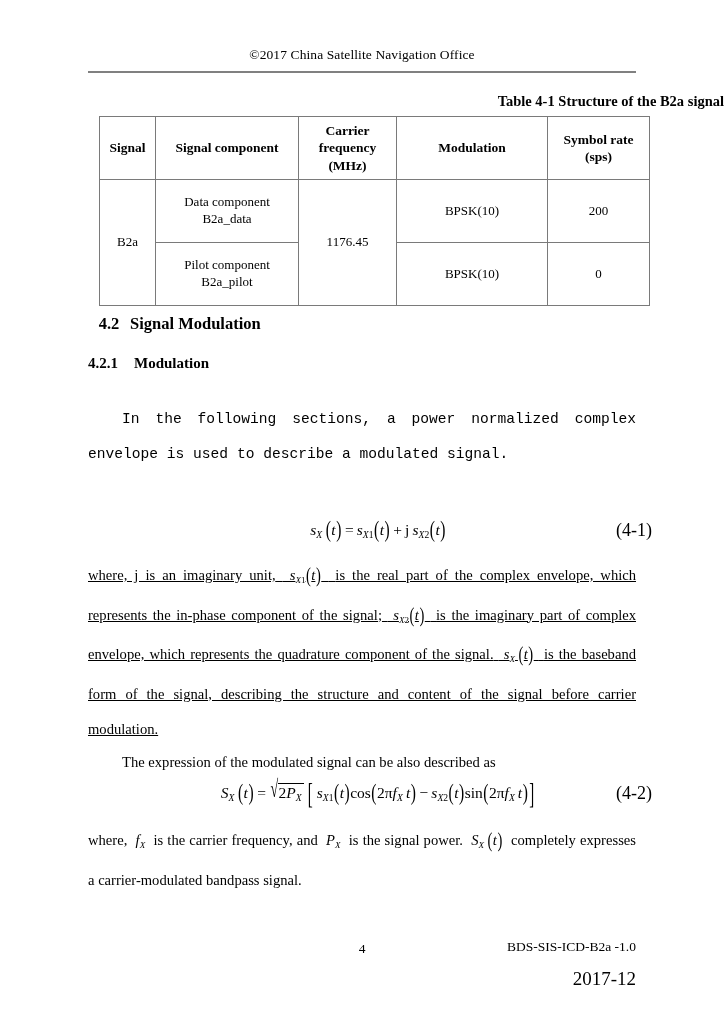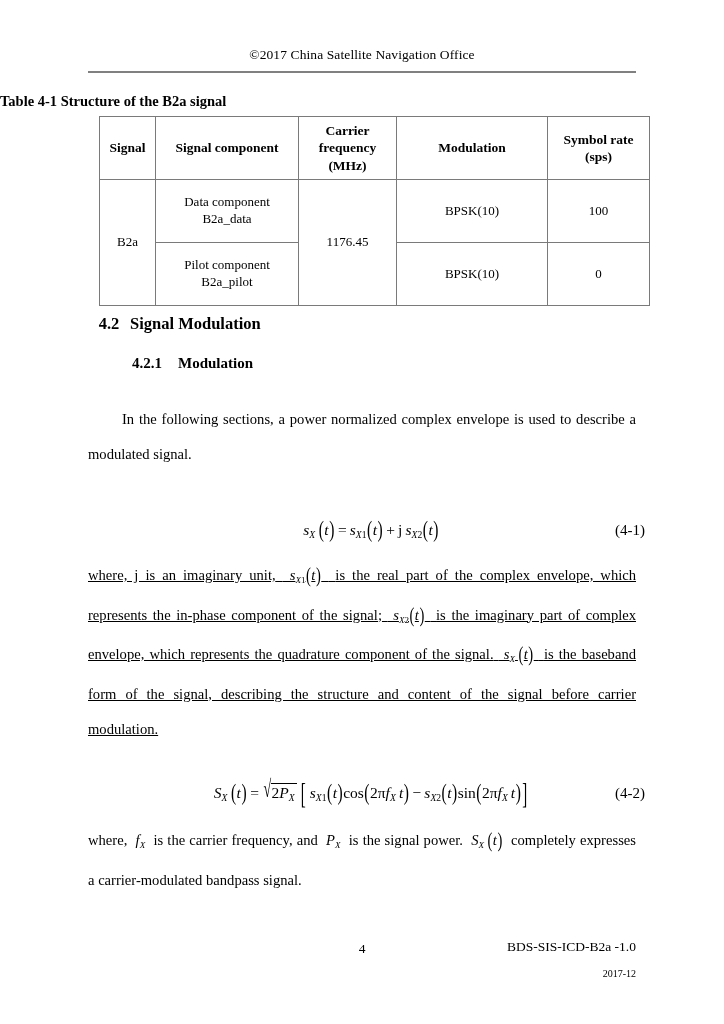--- a/index.html
+++ b/index.html
@@ -37,21 +37,21 @@
     width: 548px;
     height: 0;
     border-top: 2px solid #808080;
   }
 
   
   .table-caption {
     position: absolute;
     left: 0; top: 93px;
     width: 724px;
-    text-align: left;
+    text-align: right;
     font-size: 14.5px;
     font-weight: bold;
   }
 
   
   .tbl-wrap {
     position: absolute;
     left: 99px; top: 116px;
     width: 525px;
   }
@@ -89,21 +89,21 @@
     font-size: 16.5px;
     font-weight: bold;
   }
   .h2 .num { display: inline-block; min-width: 42px; text-align: center; }
   .h3 {
     position: absolute;
     left: 88px;
     font-size: 15px;
     font-weight: bold;
   }
-  .h3 .num { display: inline-block; min-width: 46px; margin-left: 44px; }
+  .h3 .num { display: inline-block; min-width: 46px; }
 
   
   .para {
     position: absolute;
     left: 88px;
     width: 548px;
     font-size: 14.6px;
     line-height: 35px;
     text-align: justify;
     text-justify: inter-word;
@@ -134,36 +134,36 @@
     font-style: normal;
     display: inline-block;
     transform: scaleY(2.0);
     transform-origin: center;
     margin: 0 1px;
     font-size: 0.96em;
   }
 
   .eq-block {
     position: absolute;
-    left: 97px;
+    left: 104px;
     width: 548px;
     font-size: 15.5px;
   }
   .eq-inner {
     display: block;
     text-align: center;
     position: relative;
   }
   .eq-num {
     position: absolute;
     right: 0;
     top: 50%;
     transform: translateY(-50%);
     font-style: normal;
-    font-size: 15px;
+    font-size: 18px;
   }
   .sqrt {
     display: inline-block;
     position: relative;
     font-style: italic;
     padding-left: 1px;
   }
   .sqrt > .radicand {
     display: inline-block;
     border-top: 1.1px solid #000;
@@ -189,21 +189,21 @@
   }
   .doc-id {
     position: absolute;
     right: 88px; top: 939px;
     font-size: 13.5px;
     text-align: right;
   }
   .doc-date {
     position: absolute;
     right: 88px; top: 968px;
-    font-size: 10px;
+    font-size: 19px;
   }
 </style>
 </head>
 <body>
 
 <div class="page">
 
   <div class="header-text">©2017 China Satellite Navigation Office</div>
   <div class="header-rule"></div>
 
@@ -227,21 +227,21 @@
         </td>
       </tr>
       <tr>
         <td class="body-cell col-signal" rowspan="2">B2a</td>
         <td class="body-cell col-comp">
           <span>Data component</span><br>
           <span>B2a_data</span>
         </td>
         <td class="body-cell col-freq" rowspan="2">1176.45</td>
         <td class="body-cell col-mod">BPSK(10)</td>
-        <td class="body-cell col-rate">100</td>
+        <td class="body-cell col-rate">200</td>
       </tr>
       <tr>
         <td class="body-cell col-comp">
           <span>Pilot component</span><br>
           <span>B2a_pilot</span>
         </td>
         <td class="body-cell col-mod">BPSK(10)</td>
         <td class="body-cell col-rate">0</td>
       </tr>
     </tbody>
@@ -249,40 +249,41 @@
   </div>
 
   <div class="h2" style="top:314px;">
     <span class="num">4.2</span><span>Signal Modulation</span>
   </div>
 
   <div class="h3" style="top:355px;">
     <span class="num">4.2.1</span><span>Modulation</span>
   </div>
 
-  <div class="para indent" style="top:402px;">In the following sections, a power normalized complex envelope is used to describe a modulated signal.</div>
+  <div class="para indent" style="top:402px;font-family:Liberation Mono, monospace;">In the following sections, a power normalized complex envelope is used to describe a modulated signal.</div>
 
 
   <div class="eq-block" style="top:521px;">
     <span class="eq-inner">
       <span class="m">s<sub>X</sub> <span class="paren">(</span>t<span class="paren">)</span><span class="up"> = </span>s<sub>X</sub><sub class="n">1</sub><span class="paren">(</span>t<span class="paren">)</span><span class="up"> + j </span>s<sub>X</sub><sub class="n">2</sub><span class="paren">(</span>t<span class="paren">)</span></span>
       <span class="eq-num">(4-1)</span>
     </span>
   </div>
 
   <div class="para" style="top:558px;text-decoration:underline;">
     <span>where, j is an imaginary unit,</span>
     <span class="m">&nbsp;s<sub>X</sub><sub class="n">1</sub><span class="paren">(</span>t<span class="paren">)</span>&nbsp;</span>
     <span>is the real part of the complex envelope, which represents the in-phase component of the signal;</span>
     <span class="m">&nbsp;s<sub>X</sub><sub class="n">2</sub><span class="paren">(</span>t<span class="paren">)</span>&nbsp;</span>
     <span>is the imaginary part of complex envelope, which represents the quadrature component of the signal.</span>
     <span class="m">&nbsp;s<sub>X</sub> <span class="paren">(</span>t<span class="paren">)</span>&nbsp;</span>
     <span>is the baseband form of the signal, describing the structure and content of the signal before carrier modulation.</span>
   </div>
 
+  <div class="para indent" style="top:745px;">The expression of the modulated signal can be also described as</div>
 
   <div class="eq-block" style="top:783px;">
     <span class="eq-inner">
       <span class="m">S<sub>X</sub> <span class="paren">(</span>t<span class="paren">)</span><span class="up"> = </span><span class="sqrt"><span class="radsign">√</span><span class="radicand"><span class="up">2</span>P<sub>X</sub></span></span> <span class="bigparen">[</span> s<sub>X</sub><sub class="n">1</sub><span class="paren">(</span>t<span class="paren">)</span><span class="up">cos</span><span class="paren">(</span><span class="up">2</span><span class="up">π</span>f<sub>X</sub> t<span class="paren">)</span><span class="up"> − </span>s<sub>X</sub><sub class="n">2</sub><span class="paren">(</span>t<span class="paren">)</span><span class="up">sin</span><span class="paren">(</span><span class="up">2</span><span class="up">π</span>f<sub>X</sub> t<span class="paren">)</span><span class="bigparen">]</span></span>
       <span class="eq-num">(4-2)</span>
     </span>
   </div>
 
   <div class="para" style="top:823px;">
     <span>where,</span>

